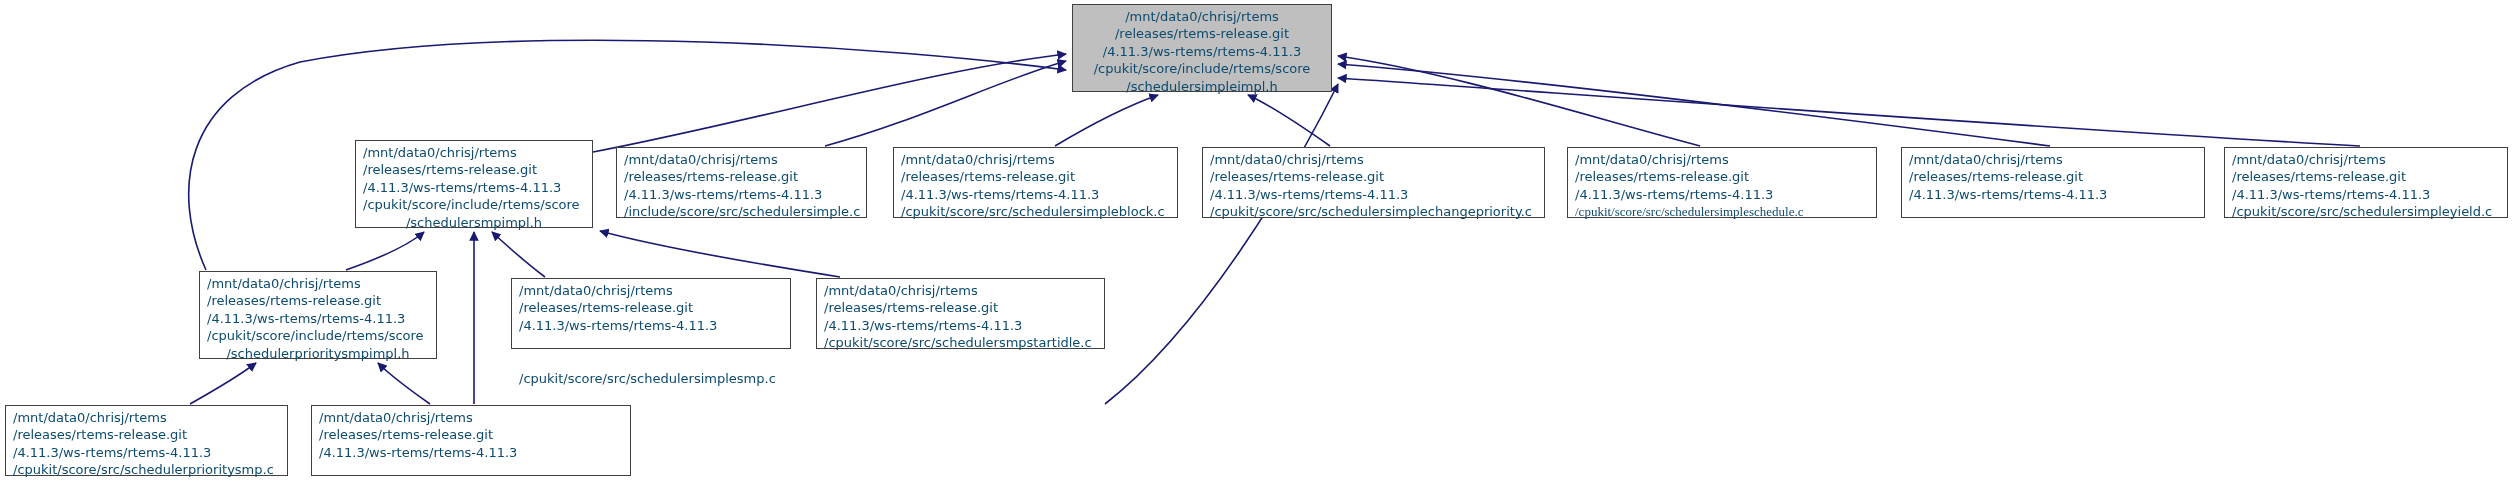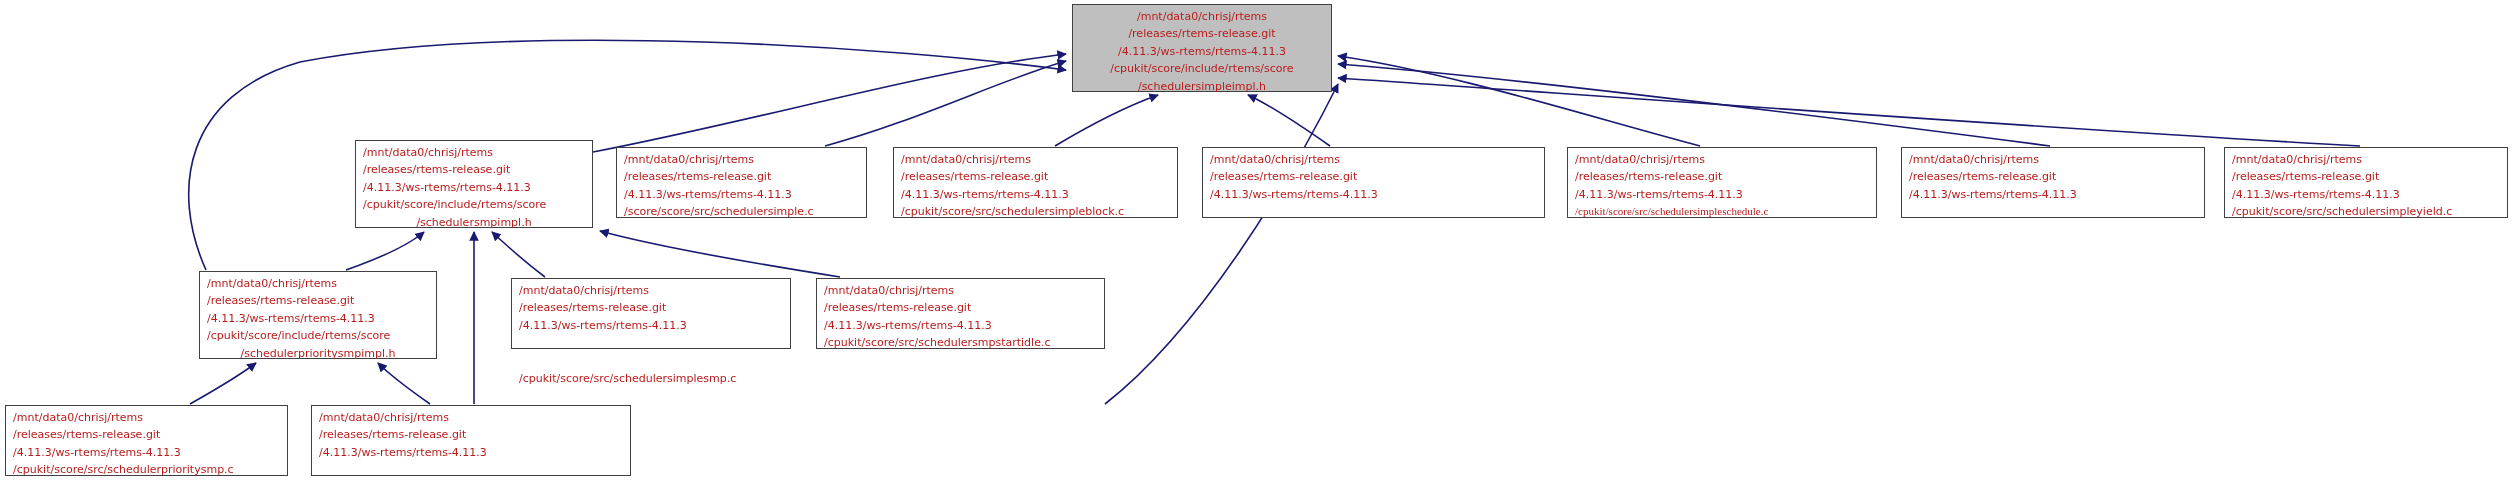--- a/index.html
+++ b/index.html
@@ -21,22 +21,22 @@
     top: 0;
     width: 2514px;
     height: 481px;
     pointer-events: none;
   }
   .node {
     position: absolute;
     box-sizing: border-box;
     border: 1px solid #404040;
     background: #ffffff;
-    color: #b91c1c;
-    font-size: 11px;
+    color: #0c4a6e;
+    font-size: 13px;
     line-height: 17.4px;
     padding: 3px 7px 4px 7px;
     white-space: pre;
     text-align: left;
     z-index: 5;
   }
   .node.root {
     background: #bfbfbf;
     border: 1px solid #404040;
     text-align: center;
@@ -74,23 +74,23 @@
       <path d="M 545 277 C 525 262 505 244 492 232"></path>
       <path d="M 840 277 C 720 258 640 242 600 231"></path>
       <path d="M 474 404 C 474 330 474 280 474 232"></path>
 
       <path d="M 190 404 C 215 390 240 375 256 363"></path>
       <path d="M 430 404 C 410 390 390 375 378 363"></path>
     </g>
   </svg>
 <div class="node root" style="left: 1072px; top: 4px; width: 260px; height: 88px;"><span style="display: block;">/mnt/data0/chrisj/rtems</span><span style="display: block;">/releases/rtems-release.git</span><span style="display: block;">/4.11.3/ws-rtems/rtems-4.11.3</span><span style="display: block;">/cpukit/score/include/rtems/score</span><span class="last-line">/schedulersimpleimpl.h</span></div>
     <div class="node" style="left: 355px; top: 140px; width: 238px; height: 88px;"><span style="display: block;">/mnt/data0/chrisj/rtems</span><span style="display: block;">/releases/rtems-release.git</span><span style="display: block;">/4.11.3/ws-rtems/rtems-4.11.3</span><span style="display: block;">/cpukit/score/include/rtems/score</span><span class="last-line">/schedulersmpimpl.h</span></div>
-    <div class="node" style="left: 616px; top: 147px; width: 251px; height: 71px;"><span style="display: block;">/mnt/data0/chrisj/rtems</span><span style="display: block;">/releases/rtems-release.git</span><span style="display: block;">/4.11.3/ws-rtems/rtems-4.11.3</span><span style="display: block;">/score/score/src/schedulersimple.c</span></div>
+    <div class="node" style="left: 616px; top: 147px; width: 251px; height: 71px;"><span style="display: block;">/mnt/data0/chrisj/rtems</span><span style="display: block;">/releases/rtems-release.git</span><span style="display: block;">/4.11.3/ws-rtems/rtems-4.11.3</span><span style="display: block;">/include/score/src/schedulersimple.c</span></div>
     <div class="node" style="left: 893px; top: 147px; width: 285px; height: 71px;"><span style="display: block;">/mnt/data0/chrisj/rtems</span><span style="display: block;">/releases/rtems-release.git</span><span style="display: block;">/4.11.3/ws-rtems/rtems-4.11.3</span><span style="display: block;">/cpukit/score/src/schedulersimpleblock.c</span></div>
-    <div class="node" style="left: 1202px; top: 147px; width: 343px; height: 71px;"><span style="display: block;">/mnt/data0/chrisj/rtems</span><span style="display: block;">/releases/rtems-release.git</span><span style="display: block;">/4.11.3/ws-rtems/rtems-4.11.3</span></div>
+    <div class="node" style="left: 1202px; top: 147px; width: 343px; height: 71px;"><span style="display: block;">/mnt/data0/chrisj/rtems</span><span style="display: block;">/releases/rtems-release.git</span><span style="display: block;">/4.11.3/ws-rtems/rtems-4.11.3</span><span style="display: block;">/cpukit/score/src/schedulersimplechangepriority.c</span></div>
     <div class="node" style="left: 1567px; top: 147px; width: 310px; height: 71px;"><span style="display: block;">/mnt/data0/chrisj/rtems</span><span style="display: block;">/releases/rtems-release.git</span><span style="display: block;">/4.11.3/ws-rtems/rtems-4.11.3</span><span style="display: block; font-family: Liberation Serif, serif;">/cpukit/score/src/schedulersimpleschedule.c</span></div>
     <div class="node" style="left: 1901px; top: 147px; width: 304px; height: 71px;"><span style="display: block;">/mnt/data0/chrisj/rtems</span><span style="display: block;">/releases/rtems-release.git</span><span style="display: block;">/4.11.3/ws-rtems/rtems-4.11.3</span></div>
     <div class="node" style="left: 2224px; top: 147px; width: 284px; height: 71px;"><span style="display: block;">/mnt/data0/chrisj/rtems</span><span style="display: block;">/releases/rtems-release.git</span><span style="display: block;">/4.11.3/ws-rtems/rtems-4.11.3</span><span style="display: block;">/cpukit/score/src/schedulersimpleyield.c</span></div>
     <div class="node" style="left: 199px; top: 271px; width: 238px; height: 88px;"><span style="display: block;">/mnt/data0/chrisj/rtems</span><span style="display: block;">/releases/rtems-release.git</span><span style="display: block;">/4.11.3/ws-rtems/rtems-4.11.3</span><span style="display: block;">/cpukit/score/include/rtems/score</span><span class="last-line">/schedulerprioritysmpimpl.h</span></div>
     <div class="node" style="left: 511px; top: 278px; width: 280px; height: 71px;"><span style="display: block;">/mnt/data0/chrisj/rtems</span><span style="display: block;">/releases/rtems-release.git</span><span style="display: block;">/4.11.3/ws-rtems/rtems-4.11.3</span><span style="display: block; margin-top: 36px;">/cpukit/score/src/schedulersimplesmp.c</span></div>
     <div class="node" style="left: 816px; top: 278px; width: 289px; height: 71px;"><span style="display: block;">/mnt/data0/chrisj/rtems</span><span style="display: block;">/releases/rtems-release.git</span><span style="display: block;">/4.11.3/ws-rtems/rtems-4.11.3</span><span style="display: block;">/cpukit/score/src/schedulersmpstartidle.c</span></div>
     <div class="node" style="left: 5px; top: 405px; width: 283px; height: 71px;"><span style="display: block;">/mnt/data0/chrisj/rtems</span><span style="display: block;">/releases/rtems-release.git</span><span style="display: block;">/4.11.3/ws-rtems/rtems-4.11.3</span><span style="display: block;">/cpukit/score/src/schedulerprioritysmp.c</span></div>
     <div class="node" style="left: 311px; top: 405px; width: 320px; height: 71px;"><span style="display: block;">/mnt/data0/chrisj/rtems</span><span style="display: block;">/releases/rtems-release.git</span><span style="display: block;">/4.11.3/ws-rtems/rtems-4.11.3</span></div>
   </div>
 

